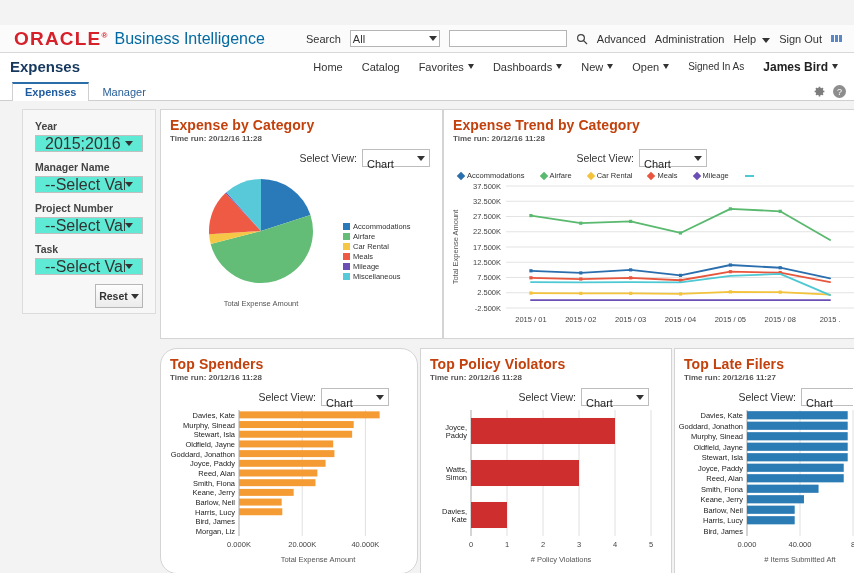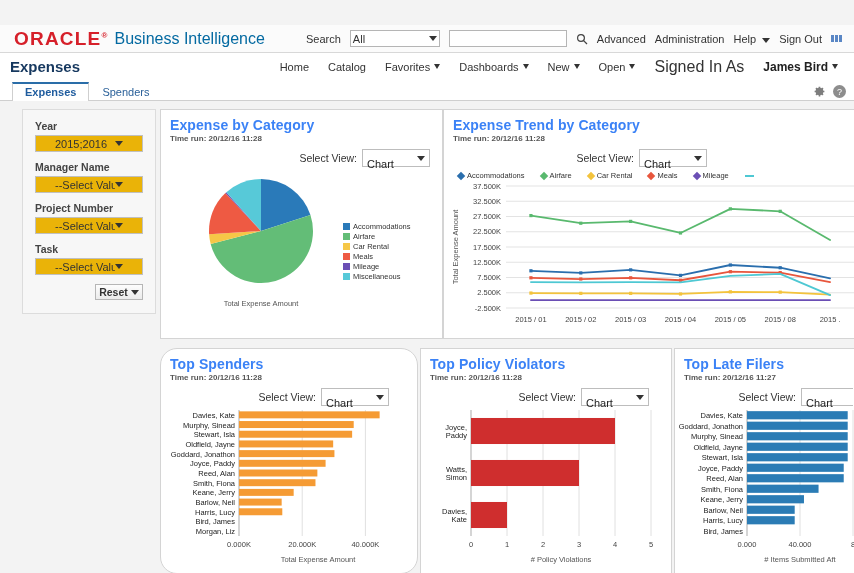--- a/index.html
+++ b/index.html
@@ -41,21 +41,21 @@
 
   
   .titlebar{
     height:27px; background:#fff; display:flex; align-items:center; padding:0 10px;
     border-bottom:0;
   }
   .page-title{ font-size:15px; font-weight:bold; color:#16385f; }
   .nav{ margin-left:auto; display:flex; align-items:center; gap:19px; padding-right:6px;}
   .nav a{ font-size:11px; color:#333; text-decoration:none; display:flex;align-items:center;gap:4px;cursor:pointer; }
   .nav .dk{ width:0;height:0;border-left:3.5px solid transparent;border-right:3.5px solid transparent;border-top:5px solid #333; }
-  .signed-as{ font-size:16px;color:#333; }
+  .signed-as{ font-size:10px;color:#333; }
   .uname{ font-size:12px;color:#222;font-weight:bold; }
 
   
   .tabstrip{
     height:21px; background:#fff; border-bottom:1px solid #cfcfcf;
     display:flex; align-items:flex-end; padding-left:12px; position:relative;
   }
   .tab{
     font-size:11px; padding:2px 12px 3px; color:#2a6099; cursor:pointer;
     border:1px solid transparent; border-bottom:none; position:relative; top:1px;
@@ -77,36 +77,36 @@
   
   .dash{ padding:8px 0 0 0; position:relative; height:calc(573px - 76px); }
 
   
   .filters{
     position:absolute; left:22px; top:86px; width:134px; height:205px;
     background:#f7f7f7; border:1px solid #dcdcdc; padding:10px 12px;
   }
   .f-label{ font-size:10.5px; font-weight:bold; color:#444; margin-bottom:3px; }
   .f-select{
-    width:100%; height:17px; border:1px solid #c0c0c0; background:#eab308;
-    display:flex; align-items:center; padding:0 19px; font-size:11px; color:#333;
+    width:100%; height:17px; border:1px solid #c0c0c0; background:#5eead4;
+    display:flex; align-items:center; padding:0 9px; font-size:16px; color:#333;
     margin-bottom:9px; cursor:pointer;
   }
   .f-select .cap{ flex:1; white-space:nowrap; overflow:hidden; }
   .reset-btn{
-    margin-left:auto; width:48px;height:16px;border:1px solid #b6b6b6;
+    margin-left:auto; width:48px;height:24px;border:1px solid #b6b6b6;
     background:linear-gradient(#fdfdfd,#ebebeb);
     display:flex;align-items:center;justify-content:center;gap:3px;
     font-size:10.5px;font-weight:bold;color:#333;cursor:pointer;
   }
   .reset-row{ display:flex; margin-top:3px; }
 
   
   .panel{ position:absolute; background:#fff; border:1px solid #d4d4d4; }
-  .p-title{ font-size:14px; font-weight:bold; color:#3b82f6; padding:7px 8px 0 9px; letter-spacing:.1px;}
+  .p-title{ font-size:14px; font-weight:bold; color:#c2410c; padding:7px 8px 0 9px; letter-spacing:.1px;}
   .p-time{ font-size:8px; color:#555; padding:1px 0 0 9px; font-weight:bold;}
   .sv-row{ display:flex; align-items:center; justify-content:flex-end; padding:6px 12px 0 0; gap:5px;}
   .sv-label{ font-size:10.5px; font-weight:normal; color:#333; }
   .sv-select{
     width:68px;height:18px;border:1px solid #bdbdbd;background:#fff;
     display:flex;align-items:center;padding:0 4px;font-size:11px;color:#222;cursor:pointer;
   }
   .sv-select .cap{ flex:1;margin-top:12px; }
 
   
@@ -182,21 +182,21 @@
     <span class="signed-as">Signed In As</span>
     <a>
         <span class="uname">James Bird</span>
         <span class="dk"></span>
       </a>
   </div>
 </div>
 
 <div class="tabstrip">
   <div class="tab active">Expenses</div>
-  <div class="tab">Spenders</div>
+  <div class="tab">Manager</div>
   <div class="tab-icons">
     <span class="gear">
       <svg width="13" height="13" viewBox="0 0 16 16">
           <path fill="#7d7d7d" d="M8 5.2A2.8 2.8 0 1 0 8 10.8 2.8 2.8 0 1 0 8 5.2zM8 9.4A1.4 1.4 0 1 1 8 6.6 1.4 1.4 0 1 1 8 9.4z"></path>
           <path fill="#7d7d7d" d="M14 7h-1.3a4.8 4.8 0 0 0-.6-1.4l.9-.9-1.7-1.7-.9.9A4.8 4.8 0 0 0 9 3.3V2H6.9v1.3c-.5.1-1 .3-1.4.6l-.9-.9-1.7 1.7.9.9c-.3.4-.5.9-.6 1.4H2V9h1.3c.1.5.3 1 .6 1.4l-.9.9 1.7 1.7.9-.9c.4.3.9.5 1.4.6V14H9v-1.3c.5-.1 1-.3 1.4-.6l.9.9 1.7-1.7-.9-.9c.3-.4.5-.9.6-1.4H14V7z"></path>
         </svg>
     </span>
     <span class="icon-circ">?</span>
   </div>
 </div>

